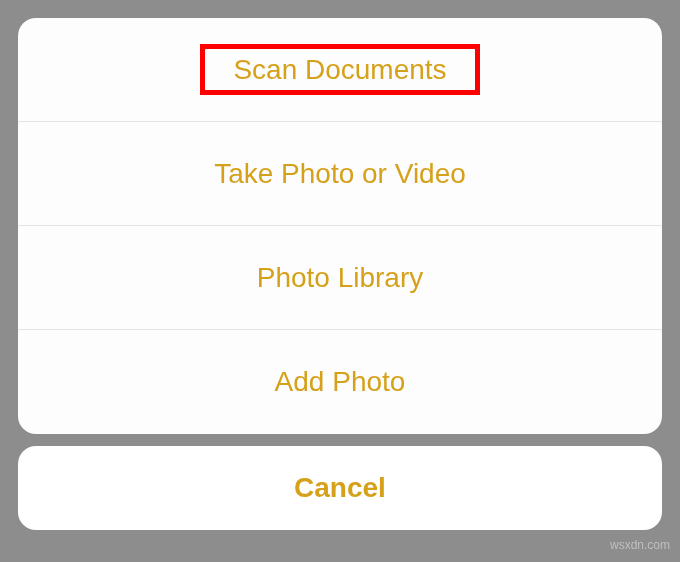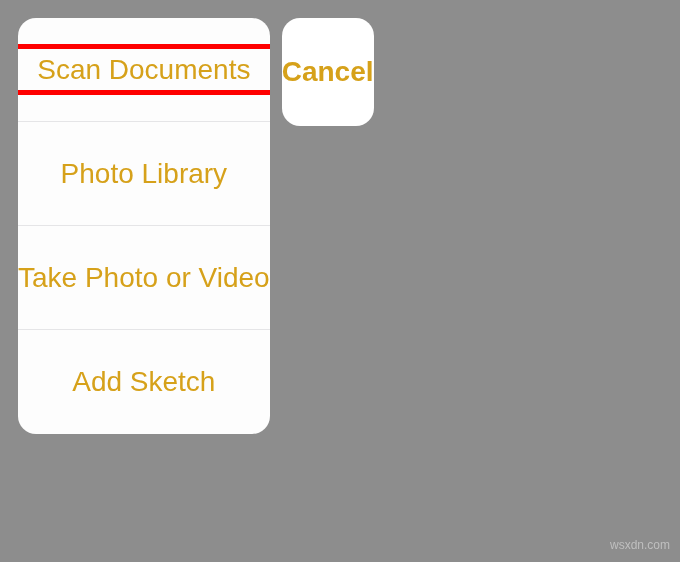--- a/index.html
+++ b/index.html
@@ -13,21 +13,21 @@
       background: #8d8d8d;
       font-family: -apple-system, BlinkMacSystemFont, "Helvetica Neue", Helvetica, Arial, sans-serif;
       display: flex;
       flex-direction: column;
       justify-content: flex-start;
       padding: 18px;
       position: relative;
     }
     .action-sheet {
       display: flex;
-      flex-direction: row;
+      flex-direction: column;
       gap: 12px;
     }
     .options-group {
       background: #fdfdfd;
       border-radius: 18px;
       overflow: hidden;
     }
     .option-item {
       height: 104px;
       display: flex;
@@ -49,21 +49,21 @@
       position: absolute;
       border: 5px solid #ff0000;
       top: 26px;
       bottom: 26px;
       width: 280px;
       pointer-events: none;
     }
     .cancel-button {
       background: #ffffff;
       border-radius: 18px;
-      height: 108px;
+      height: 84px;
       display: flex;
       align-items: center;
       justify-content: center;
       cursor: pointer;
     }
     .cancel-label {
       color: #d6a11a;
       font-size: 28px;
       font-weight: 600;
     }
@@ -81,29 +81,29 @@
 
 <div class="action-sheet">
   <div class="options-group">
 
     <div class="option-item">
       <span class="option-label">Scan Documents</span>
       <div class="highlight-box"></div>
     </div>
 
     <div class="option-item">
+      <span class="option-label">Take Photo or Video</span>
+    </div>
+
+    <div class="option-item">
       <span class="option-label">Photo Library</span>
     </div>
 
     <div class="option-item">
-      <span class="option-label">Take Photo or Video</span>
-    </div>
-
-    <div class="option-item">
-      <span class="option-label">Add Sketch</span>
+      <span class="option-label">Add Photo</span>
     </div>
 
   </div>
 
   <div class="cancel-button">
     <span class="cancel-label">Cancel</span>
   </div>
 </div>
 
 <div class="watermark">wsxdn.com</div>

